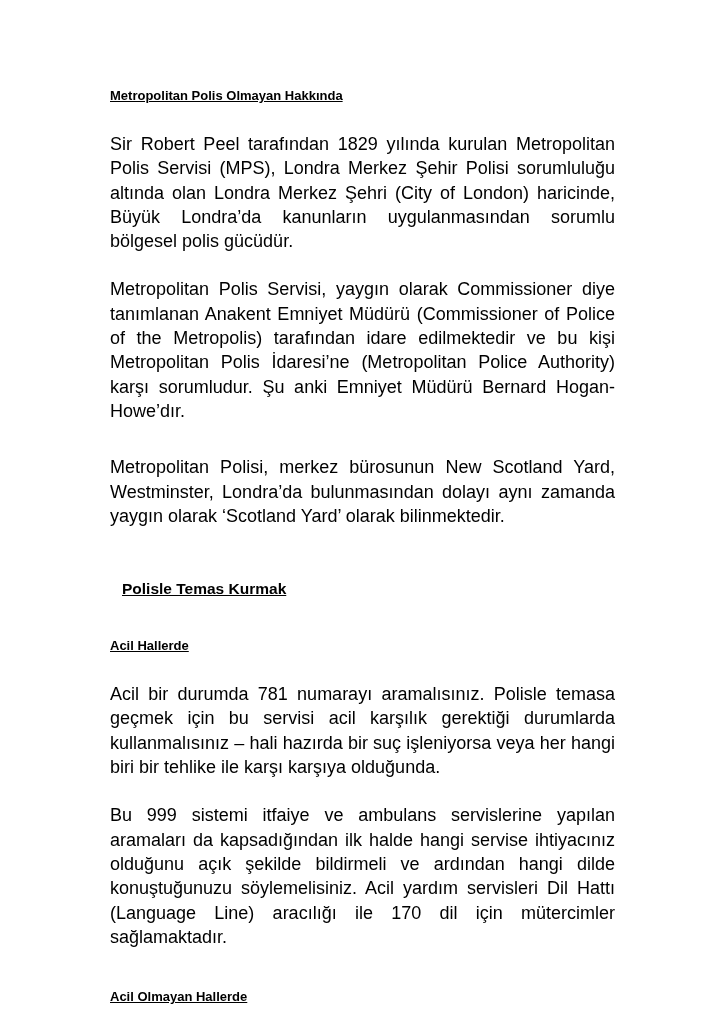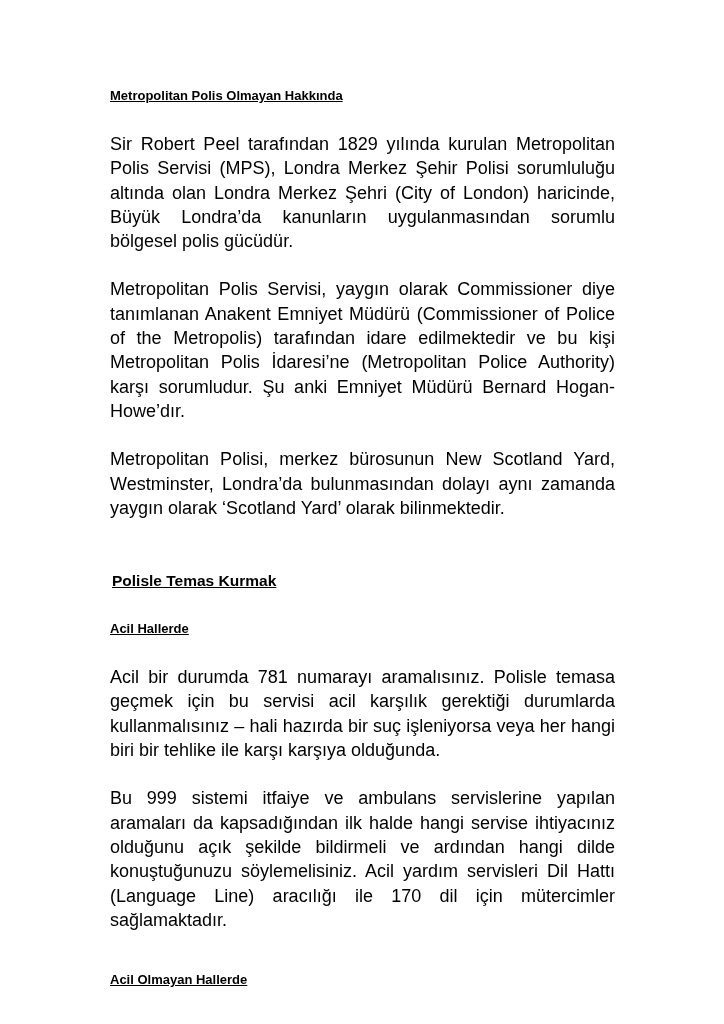--- a/index.html
+++ b/index.html
@@ -1,32 +1,32 @@
 <!DOCTYPE html>
 <html><head>
 <meta charset="utf-8">
 <style>
   html, body { margin:0; padding:0; background:#ffffff; }
   body { width:724px; height:1024px; position:relative; overflow:hidden;
          font-family:"Liberation Sans", sans-serif; color:#000; }
   .page { position:absolute; left:110px; top:86px; width:505px; }
   .h-small { font-size:13px; line-height:20px; text-decoration:underline; margin:0; }
-  .h-large { font-size:15.5px; line-height:22px; text-decoration:underline; margin:2px; }
+  .h-large { font-size:15.5px; line-height:22px; text-decoration:underline; margin:12px; }
   p { font-size:18px; line-height:24.3px; margin:0; text-align:justify; }
 </style>
 </head>
 <body>
 
 <div class="page">
   <h3 class="h-small">Metropolitan Polis Olmayan Hakkında</h3>
 
   <p style="margin-top:26px;">Sir Robert Peel tarafından 1829 yılında kurulan Metropolitan Polis Servisi (MPS), Londra Merkez Şehir Polisi sorumluluğu altında olan Londra Merkez Şehri (City of London) haricinde, Büyük Londra’da kanunların uygulanmasından sorumlu bölgesel polis gücüdür.</p>
   <p style="margin-top:24px;">Metropolitan Polis Servisi, yaygın olarak Commissioner diye tanımlanan Anakent Emniyet Müdürü (Commissioner of Police of the Metropolis) tarafından idare edilmektedir ve bu kişi Metropolitan Polis İdaresi’ne (Metropolitan Police Authority) karşı sorumludur. Şu anki Emniyet Müdürü Bernard Hogan-Howe’dır.</p>
-  <p style="margin-top:24px;">Metropolitan Polisi, merkez bürosunun New Scotland Yard, Westminster, Londra’da bulunmasından dolayı aynı zamanda yaygın olarak ‘Scotland Yard’ olarak bilinmektedir.</p>
+  <p style="margin-top:32px;">Metropolitan Polisi, merkez bürosunun New Scotland Yard, Westminster, Londra’da bulunmasından dolayı aynı zamanda yaygın olarak ‘Scotland Yard’ olarak bilinmektedir.</p>
 
   <h2 class="h-large" style="margin-top:50px;">Polisle Temas Kurmak</h2>
 
-  <h3 class="h-small" style="margin-top:27px;">Acil Hallerde</h3>
+  <h3 class="h-small" style="margin-top:36px;">Acil Hallerde</h3>
   <p style="margin-top:26px;">Acil bir durumda 781 numarayı aramalısınız. Polisle temasa geçmek için bu servisi acil karşılık gerektiği durumlarda kullanmalısınız – hali hazırda bir suç işleniyorsa veya her hangi biri bir tehlike ile karşı karşıya olduğunda.</p>
   <p style="margin-top:24px;">Bu 999 sistemi itfaiye ve ambulans servislerine yapılan aramaları da kapsadığından ilk halde hangi servise ihtiyacınız olduğunu açık şekilde bildirmeli ve ardından hangi dilde konuştuğunuzu söylemelisiniz. Acil yardım servisleri Dil Hattı (Language Line) aracılığı ile 170 dil için mütercimler sağlamaktadır.</p>
 
   <h3 class="h-small" style="margin-top:38px;">Acil Olmayan Hallerde</h3>
 </div>
 
 </body></html>

